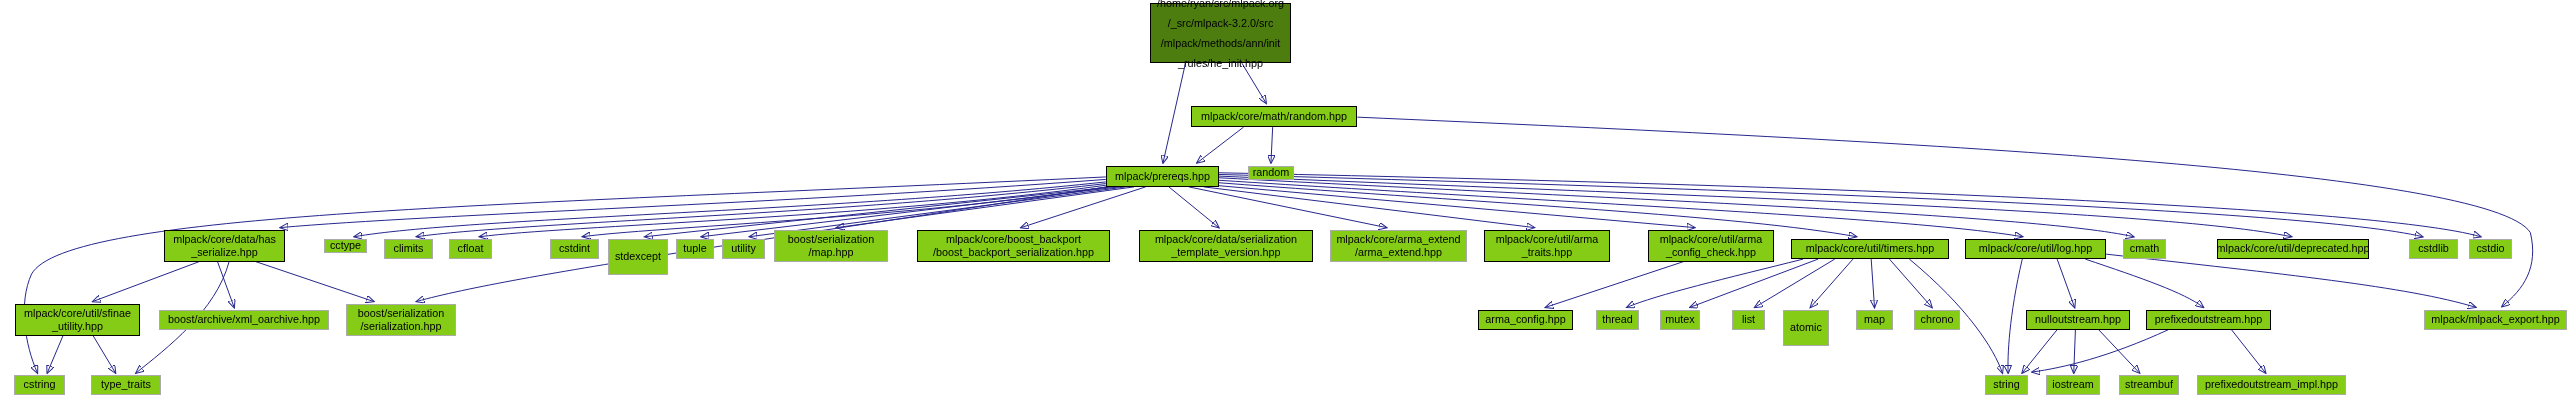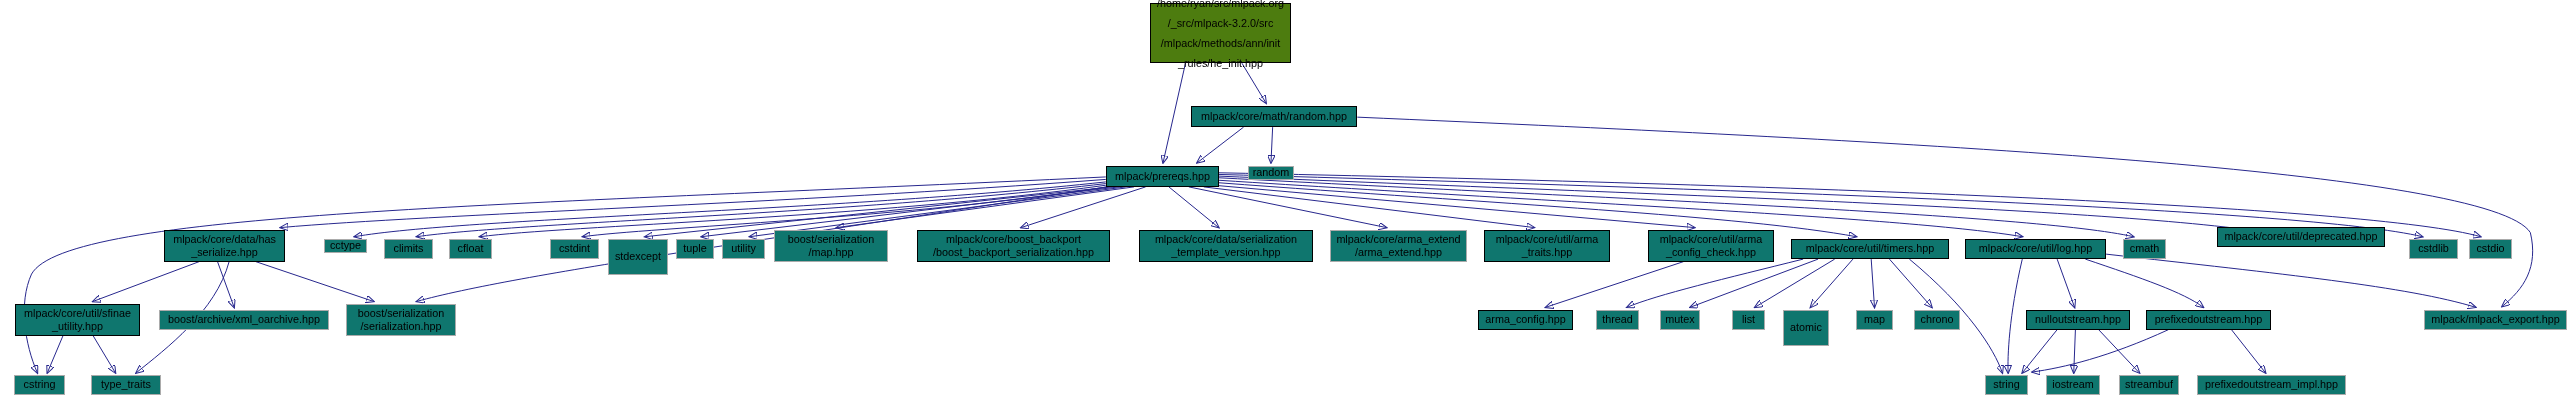--- a/index.html
+++ b/index.html
@@ -1,21 +1,21 @@
 <!DOCTYPE html>
 <html style="font-size:13.3px"><head>
 <meta charset="utf-8">
 <style>
   html,body{margin:0;padding:0;background:#ffffff;}
   #canvas{position:relative;width:2576px;height:402px;background:#ffffff;
           font-family:"Liberation Sans","DejaVu Sans",sans-serif;overflow:hidden;}
   #edges{position:absolute;left:0;top:0;width:2576px;height:402px;}
   .node{position:absolute;box-sizing:border-box;display:flex;align-items:center;justify-content:center;
         text-align:center;font-size:10.8px;line-height:13.3px;color:#000;white-space:pre-line;
-        background:#0f766e;z-index:2;padding:0.8px 2.5px;}
+        background:#84cc16;z-index:2;padding:0.8px 2.5px;}
   .black{border:1.3px solid #000000;}
   .gray{border:1px solid #ababab;}
   .root{background:#4d7c0f;border:1.3px solid #000000;line-height:20px;}
   path{fill:none;stroke:#26268d;stroke-width:1.2;}
 </style>
 </head>
 <body>
 
 <div id="canvas">
 
@@ -114,21 +114,21 @@
 /boost_backport_serialization.hpp</div>
   <div class="node gray" style="left:1330px;top:230px;width:137px;height:32px">mlpack/core/arma_extend
 /arma_extend.hpp</div>
   <div class="node black" style="left:1484px;top:230px;width:126px;height:32px">mlpack/core/util/arma
 _traits.hpp</div>
   <div class="node black" style="left:1648px;top:230px;width:126px;height:32px">mlpack/core/util/arma
 _config_check.hpp</div>
   <div class="node black" style="left:1791px;top:239px;width:158px;height:20px">mlpack/core/util/timers.hpp</div>
   <div class="node black" style="left:1965px;top:239px;width:141px;height:20px">mlpack/core/util/log.hpp</div>
   <div class="node gray" style="left:2123px;top:239px;width:43px;height:20px">cmath</div>
-  <div class="node black" style="left:2217px;top:227px;width:168px;height:20px">mlpack/core/util/deprecated.hpp</div>
+  <div class="node black" style="left:2217px;top:239px;width:152px;height:20px">mlpack/core/util/deprecated.hpp</div>
   <div class="node gray" style="left:2409px;top:239px;width:49px;height:20px">cstdlib</div>
   <div class="node gray" style="left:2469px;top:239px;width:43px;height:20px">cstdio</div>
 
   <div class="node black" style="left:15px;top:304px;width:125px;height:32px">mlpack/core/util/sfinae
 _utility.hpp</div>
   <div class="node gray" style="left:159px;top:310px;width:170px;height:20px">boost/archive/xml_oarchive.hpp</div>
   <div class="node gray" style="left:346px;top:304px;width:110px;height:32px">boost/serialization
 /serialization.hpp</div>
   <div class="node black" style="left:1478px;top:310px;width:95px;height:20px">arma_config.hpp</div>
   <div class="node gray" style="left:1596px;top:310px;width:43px;height:20px">thread</div>

